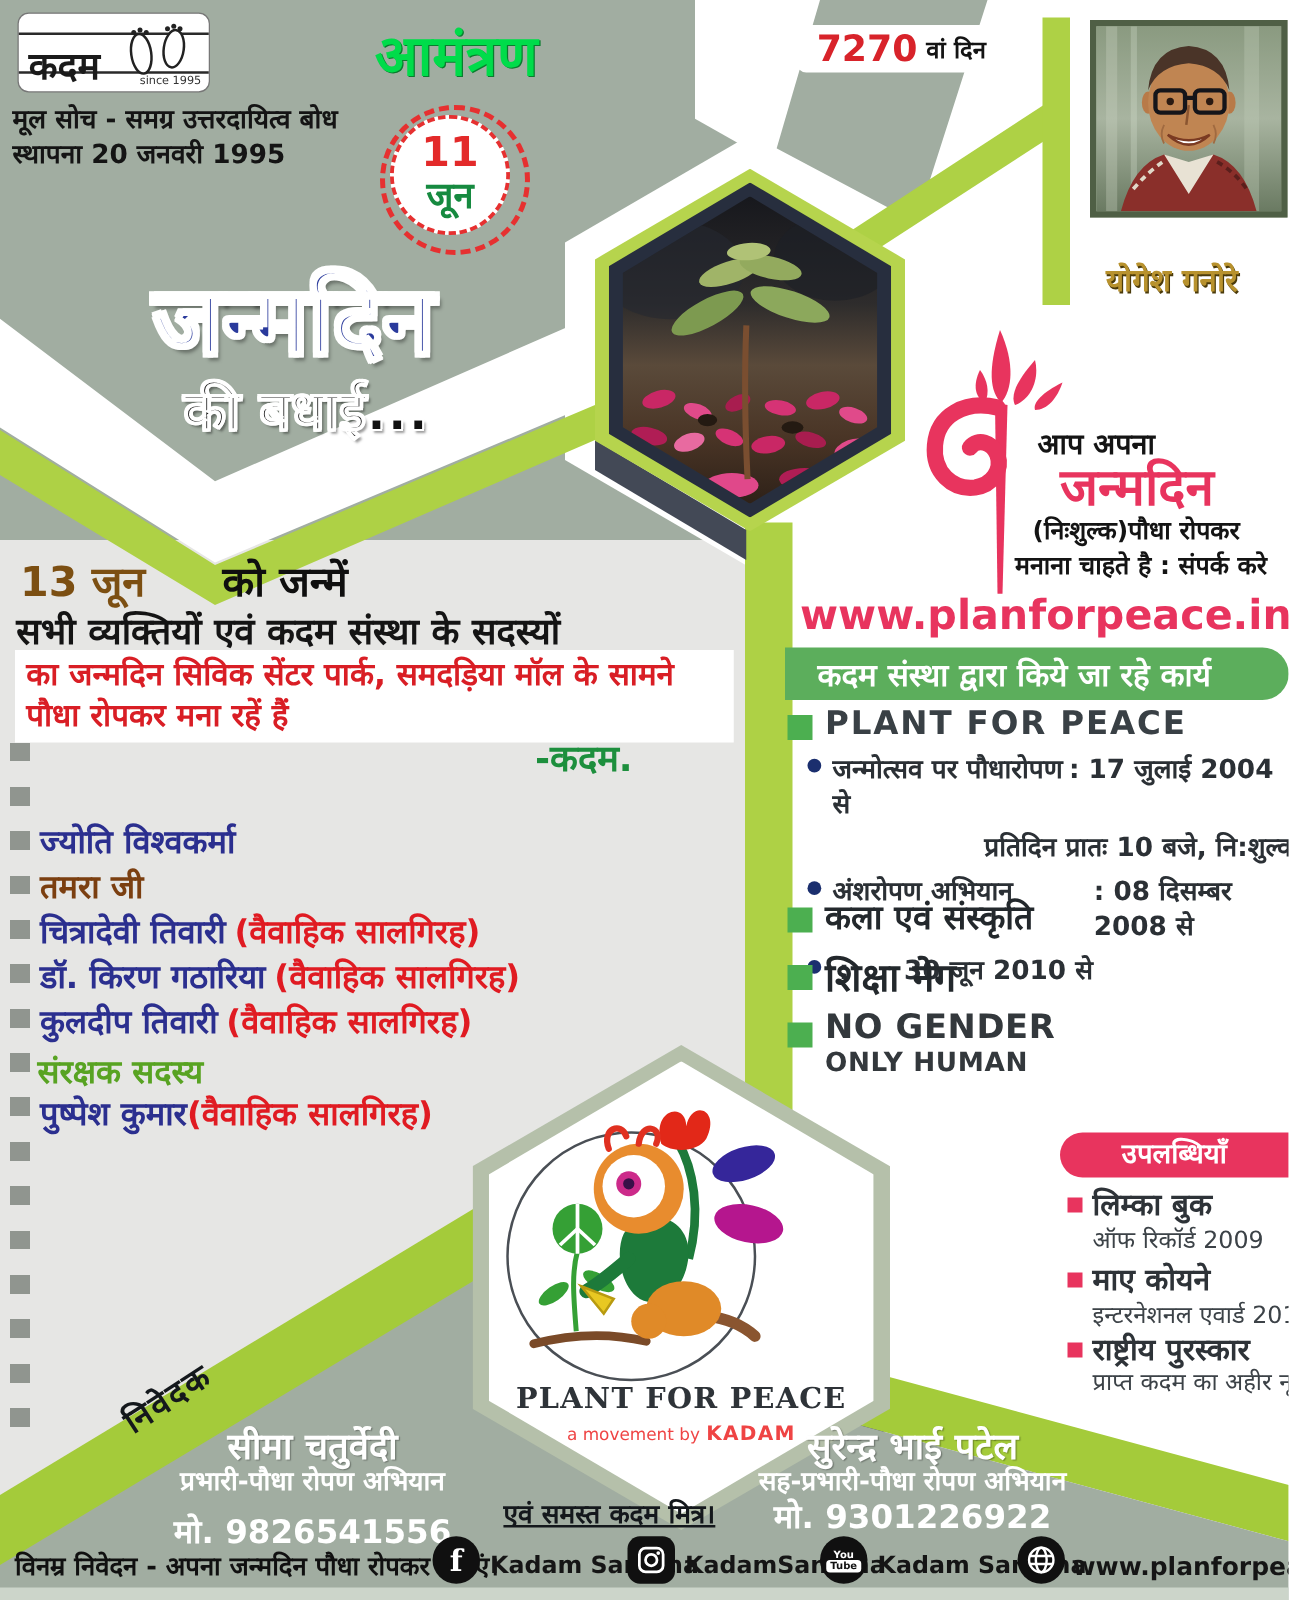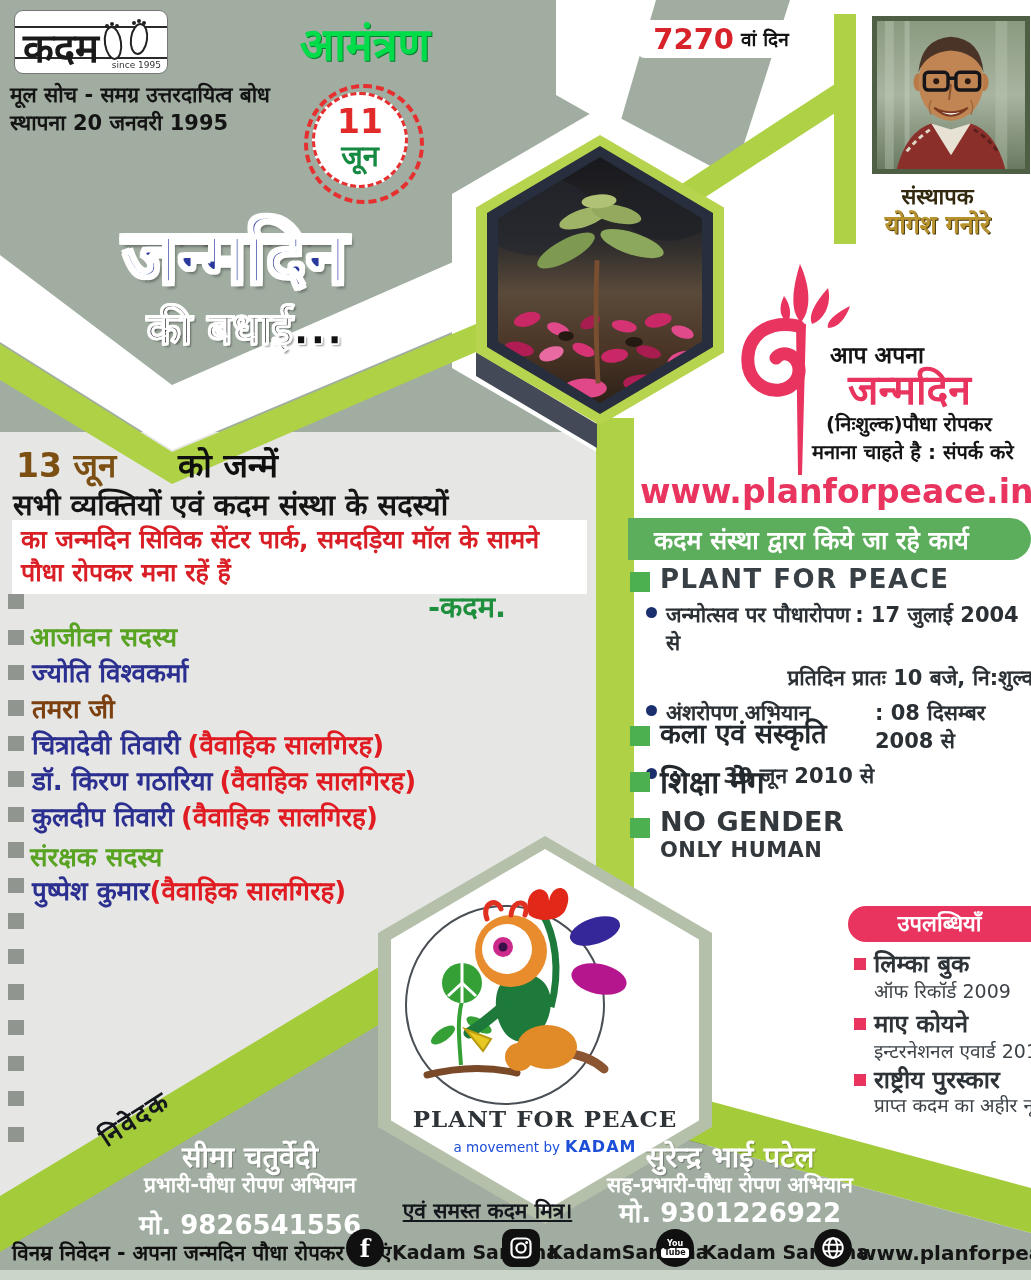--- a/index.html
+++ b/index.html
@@ -49,21 +49,21 @@
     <polygon points="0,1196 440,930 440,994 0,1260" fill="#a4cb3a"></polygon>
     <polygon points="0,1252 440,988 620,988 620,1280 0,1280" fill="#a1ada1"></polygon>
     <polygon points="650,1085 1031,1188 1031,1233 650,1130" fill="#a4cb3a"></polygon>
     <polygon points="620,1152 650,1130 1031,1233 1031,1280 620,1280" fill="#a1ada1"></polygon>
     <rect x="0" y="1270" width="1031" height="10" fill="#ccd5ca"></rect>
   </svg>
 
   <div class="abs" style="left:14px;top:10px;width:152px;height:62px;background:#fff;border-radius:9px;border:1px solid #777;">
     <div class="abs" style="left:0;top:15px;width:100%;height:2px;background:#2a2a2a;"></div>
     <div class="abs" style="left:0;top:46px;width:100%;height:2px;background:#2a2a2a;"></div>
-    <div class="abs" style="left:8px;top:8px;font-size:40px;font-weight:800;color:#1a1a1a;">कदम</div>
+    <div class="abs" style="left:8px;top:20px;font-size:30px;font-weight:800;color:#1a1a1a;">कदम</div>
     <svg class="abs" style="left:82px;top:4px;" width="58" height="52" viewBox="0 0 58 52">
       <g fill="#fff" stroke="#222" stroke-width="2">
         <ellipse cx="16" cy="28" rx="8" ry="16" transform="rotate(-8 16 28)"></ellipse>
         <ellipse cx="42" cy="24" rx="8" ry="15" transform="rotate(8 42 24)"></ellipse>
       </g>
       <g fill="#222">
         <circle cx="10" cy="11" r="2"></circle>
           <circle cx="15" cy="9" r="2"></circle>
           <circle cx="20" cy="11" r="2"></circle>
         <circle cx="37" cy="8" r="2"></circle>
@@ -115,21 +115,20 @@
         <path d="M72,58 L80,58"></path>
       </g>
       <circle cx="60" cy="61" r="3" fill="#2a1a12"></circle>
       <circle cx="92" cy="61" r="3" fill="#2a1a12"></circle>
       <path d="M75,64 L73,80" stroke="#8a5530" stroke-width="2" fill="none"></path>
       <path d="M58,88 Q75,104 92,88 Q75,97 58,88 Z" fill="#ffffff" stroke="#7a3a22" stroke-width="2"></path>
       <path d="M55,80 Q51,88 55,95" stroke="#a06a40" stroke-width="1.5" fill="none"></path>
       <path d="M95,80 Q99,88 95,95" stroke="#a06a40" stroke-width="1.5" fill="none"></path>
     </svg>
   </div>
-  <div class="abs ctr" style="left:845px;top:180px;width:185px;font-size:22px;font-weight:800;color:#33290f;">संस्थापक</div>
   <div class="abs ctr" style="left:845px;top:206px;width:185px;font-size:25px;font-weight:800;color:#b8922e;text-shadow:1px 1px 0 #4a3a0a;">योगेश गनोरे</div>
 
   <div class="abs ctr outline-w" style="left:25px;top:203px;width:420px;font-size:75px;font-weight:800;color:#2a3a9c;">जन्मदिन</div>
   <div class="abs ctr outline-w2" style="left:115px;top:297px;width:260px;font-size:44px;font-weight:800;color:#111;">की बधाई...</div>
 
   <div class="abs hex" style="left:476px;top:135px;width:248px;height:290px;background:#b6d44d;">
     <div class="abs hex" style="left:11px;top:11px;width:226px;height:268px;background:#272e3e;">
       <div class="abs hex" style="left:11px;top:11px;width:204px;height:246px;">
         <svg width="204" height="246" viewBox="0 0 210 250" preserveAspectRatio="none">
           <defs>
@@ -228,21 +227,20 @@
   <div class="abs" style="left:16px;top:442px;font-size:33px;font-weight:800;color:#7c4f12;">13 जून</div>
   <div class="abs" style="left:178px;top:442px;font-size:33px;font-weight:800;color:#0f0f0f;">को जन्में</div>
   <div class="abs" style="left:12px;top:520px;width:575px;background:#fff;padding:3px 0 5px 9px;box-sizing:border-box;">
     <div style="font-size:25px;font-weight:800;color:#d91e25;line-height:33px;">का जन्मदिन सिविक सेंटर पार्क, समदड़िया मॉल के सामने</div>
     <div style="font-size:25px;font-weight:800;color:#d91e25;line-height:33px;">पौधा रोपकर मना रहें हैं</div>
   </div>
   <div class="abs" style="left:13px;top:484px;width:600px;font-size:29px;font-weight:600;color:#141414;">सभी व्यक्तियों एवं कदम संस्था के सदस्यों</div>
   <div class="abs" style="left:428px;top:586px;font-size:29px;font-weight:800;color:#1d8f3d;">-कदम.</div>
 
   <div class="abs" style="left:8px;top:594px;width:16px;height:562px;background:repeating-linear-gradient(to bottom,#90958f 0 15px,transparent 15px 35.5px);"></div>
-  <div class="sochead" style="top:618px;">आजीवन सदस्य</div>
   <div class="member" style="top:654px;">
     <span class="nm">ज्योति विश्वकर्मा</span>
   </div>
   <div class="member" style="top:690px;">
     <span class="nm" style="color:#7b3f10;">तमरा जी</span>
   </div>
   <div class="member" style="top:726px;">
     <span class="nm">चित्रादेवी तिवारी</span><span class="note">(वैवाहिक सालगिरह)</span>
   </div>
   <div class="member" style="top:762px;">
@@ -281,21 +279,21 @@
         <circle cx="120" cy="178" r="14" fill="#e08a28"></circle>
         <path d="M66,150 L92,160 L84,172 Z" fill="#e8c822" stroke="#b89a10" stroke-width="2"></path>
         <circle cx="112" cy="72" r="36" fill="#e88c2e"></circle>
         <circle cx="108" cy="70" r="25" fill="#ffffff"></circle>
         <circle cx="104" cy="68" r="10" fill="#cc2a8a"></circle>
         <circle cx="104" cy="68" r="4.5" fill="#3a1048"></circle>
         <path d="M88,40 C82,24 98,18 102,30" stroke="#e03020" stroke-width="5" fill="none" stroke-linecap="round"></path>
         <path d="M112,36 C114,18 132,22 126,36" stroke="#e03020" stroke-width="5" fill="none" stroke-linecap="round"></path>
       </svg>
       <div class="abs ctr" style="left:0;top:256px;width:308px;font-size:23px;font-weight:800;font-family:'DejaVu Serif',serif;letter-spacing:1px;color:#2e3338;">PLANT FOR PEACE</div>
-      <div class="abs ctr" style="left:0;top:288px;width:308px;color:#1d4ed8;">
+      <div class="abs ctr" style="left:0;top:288px;width:308px;color:#ef4444;">
         <span style="font-size:13.5px;">a movement by</span>
         <span style="font-size:16px;font-weight:800;letter-spacing:1px;">KADAM</span>
       </div>
     </div>
   </div>
 
   <div class="abs ctr" style="left:848px;top:906px;width:183px;height:36px;background:#e8345e;border-radius:18px 0 0 18px;line-height:36px;font-size:22px;font-weight:800;color:#fff;">उपलब्धियाँ</div>
   <div class="abs psq" style="top:958px;"></div>
   <div class="ach-t" style="top:946px;">लिम्का बुक</div>
   <div class="ach-s" style="top:978px;">ऑफ रिकॉर्ड 2009</div>

